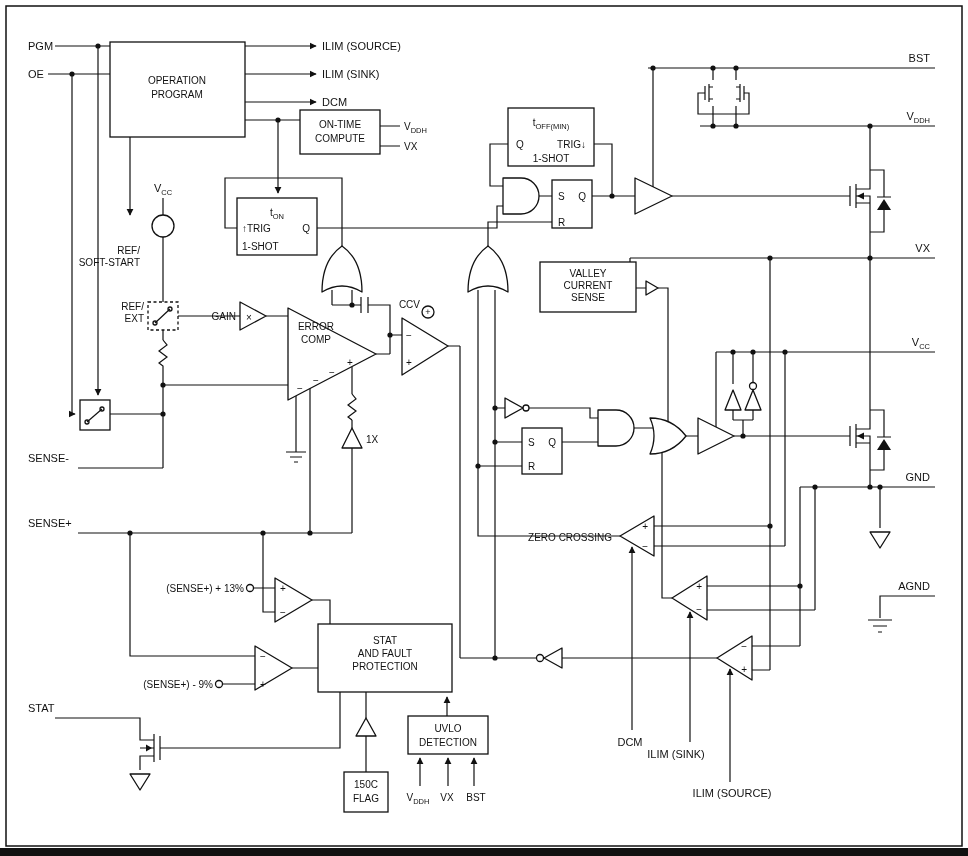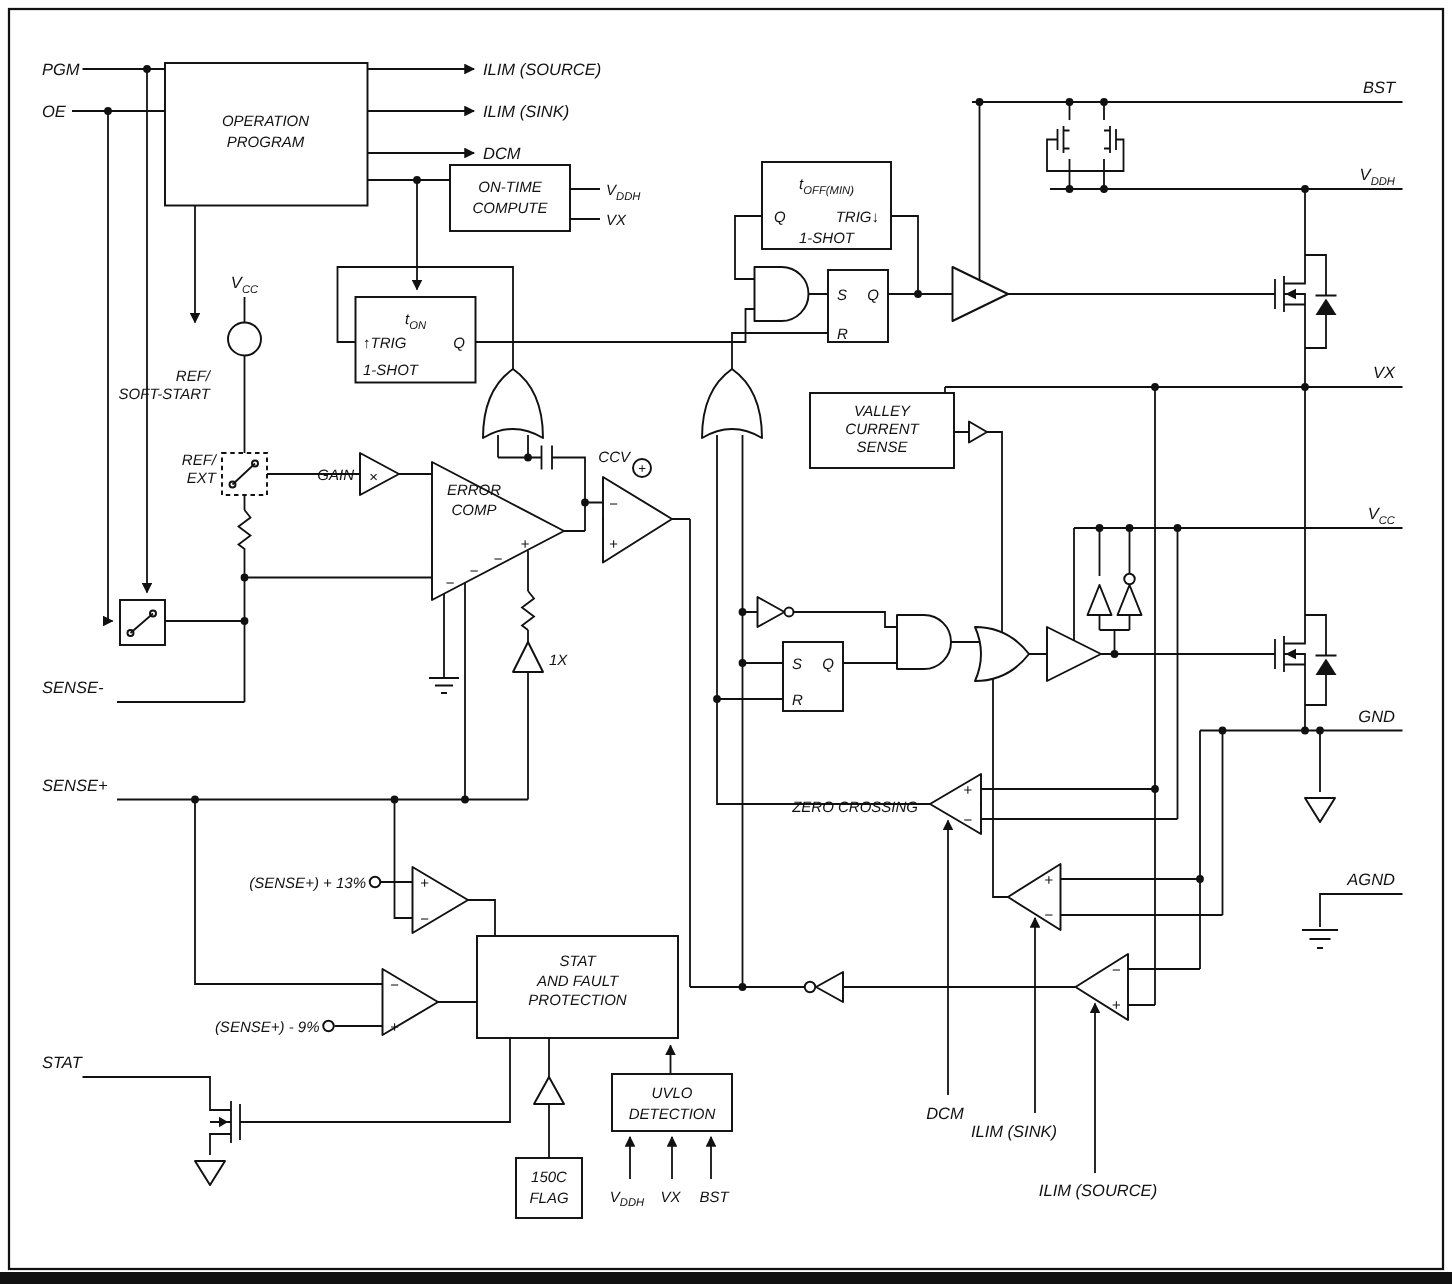--- a/index.html
+++ b/index.html
@@ -1,16 +1,16 @@
 <!DOCTYPE html>
 <html><head>
 <meta charset="utf-8">
 <style>
   html,body{margin:0;padding:0;background:#fff;}
-  .stage{position:relative;width:968px;height:856px;background:#fff;overflow:hidden;font-style:italic;}
+  .stage{position:relative;width:968px;height:856px;background:#fff;overflow:hidden;}
   svg{position:absolute;left:0;top:0;}
   .w{stroke:#111;stroke-width:1.2;fill:none;}
   .box{fill:#fff;stroke:#111;stroke-width:1.3;}
   .shape{fill:#fff;stroke:#111;stroke-width:1.3;stroke-linejoin:round;}
   .fill{fill:#111;stroke:none;}
   .dot{fill:#111;stroke:none;}
   .dash{stroke-dasharray:3 2.5;}
   text{font-family:"Liberation Sans","DejaVu Sans",sans-serif;font-size:11px;fill:#111;}
   .s10{font-size:10px;}
   .s9{font-size:9px;}

